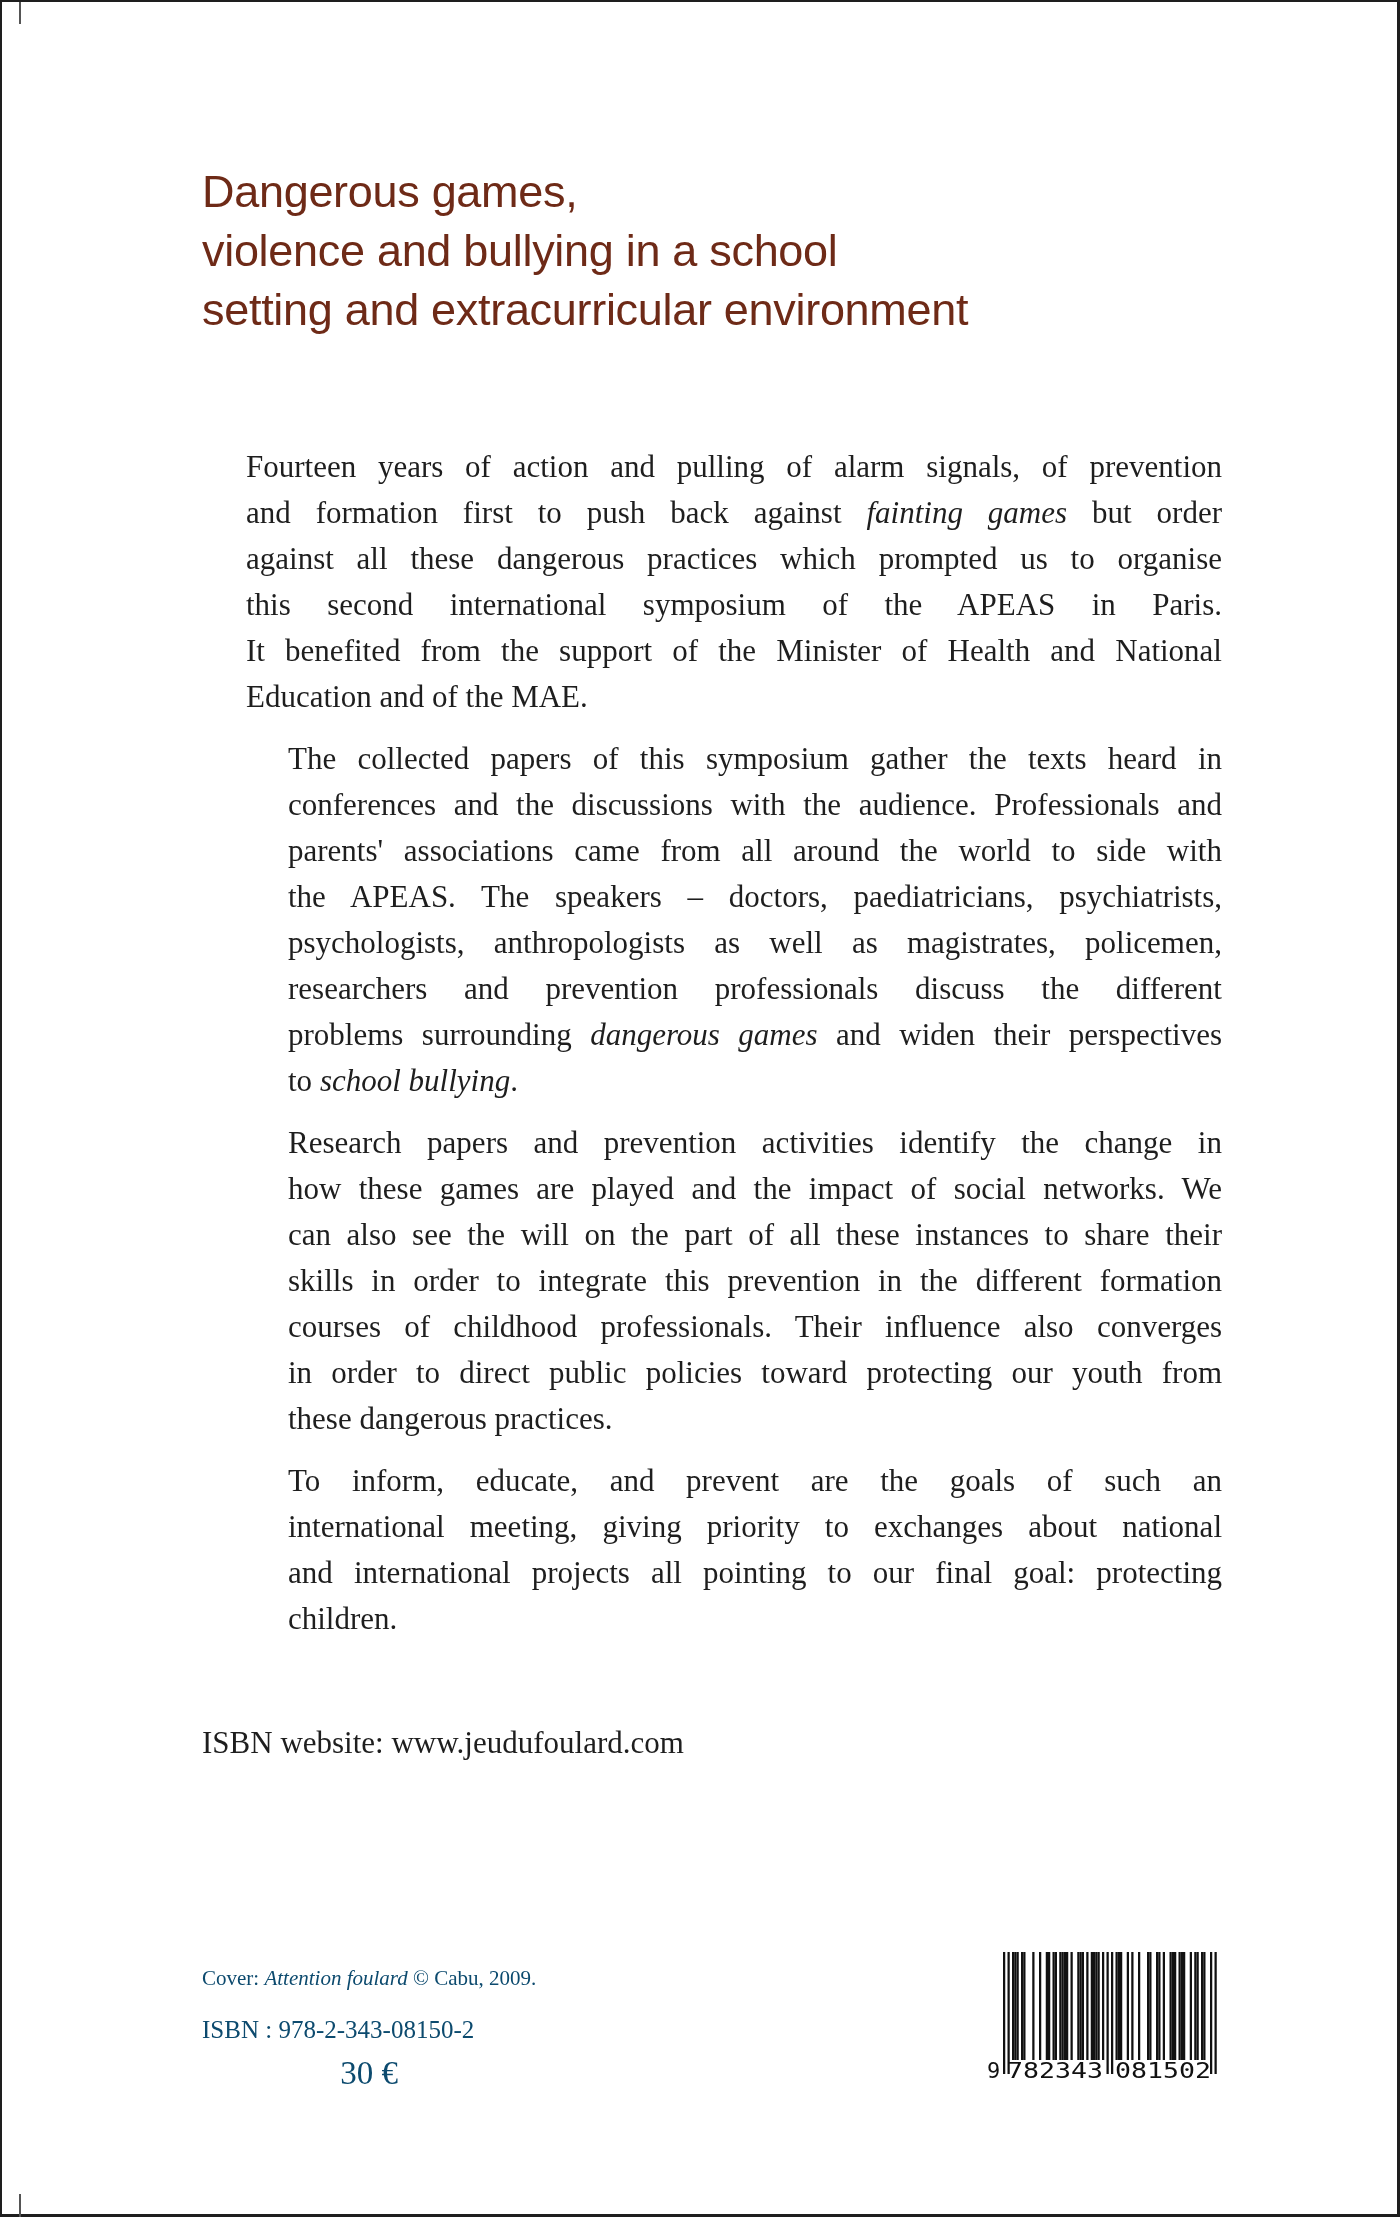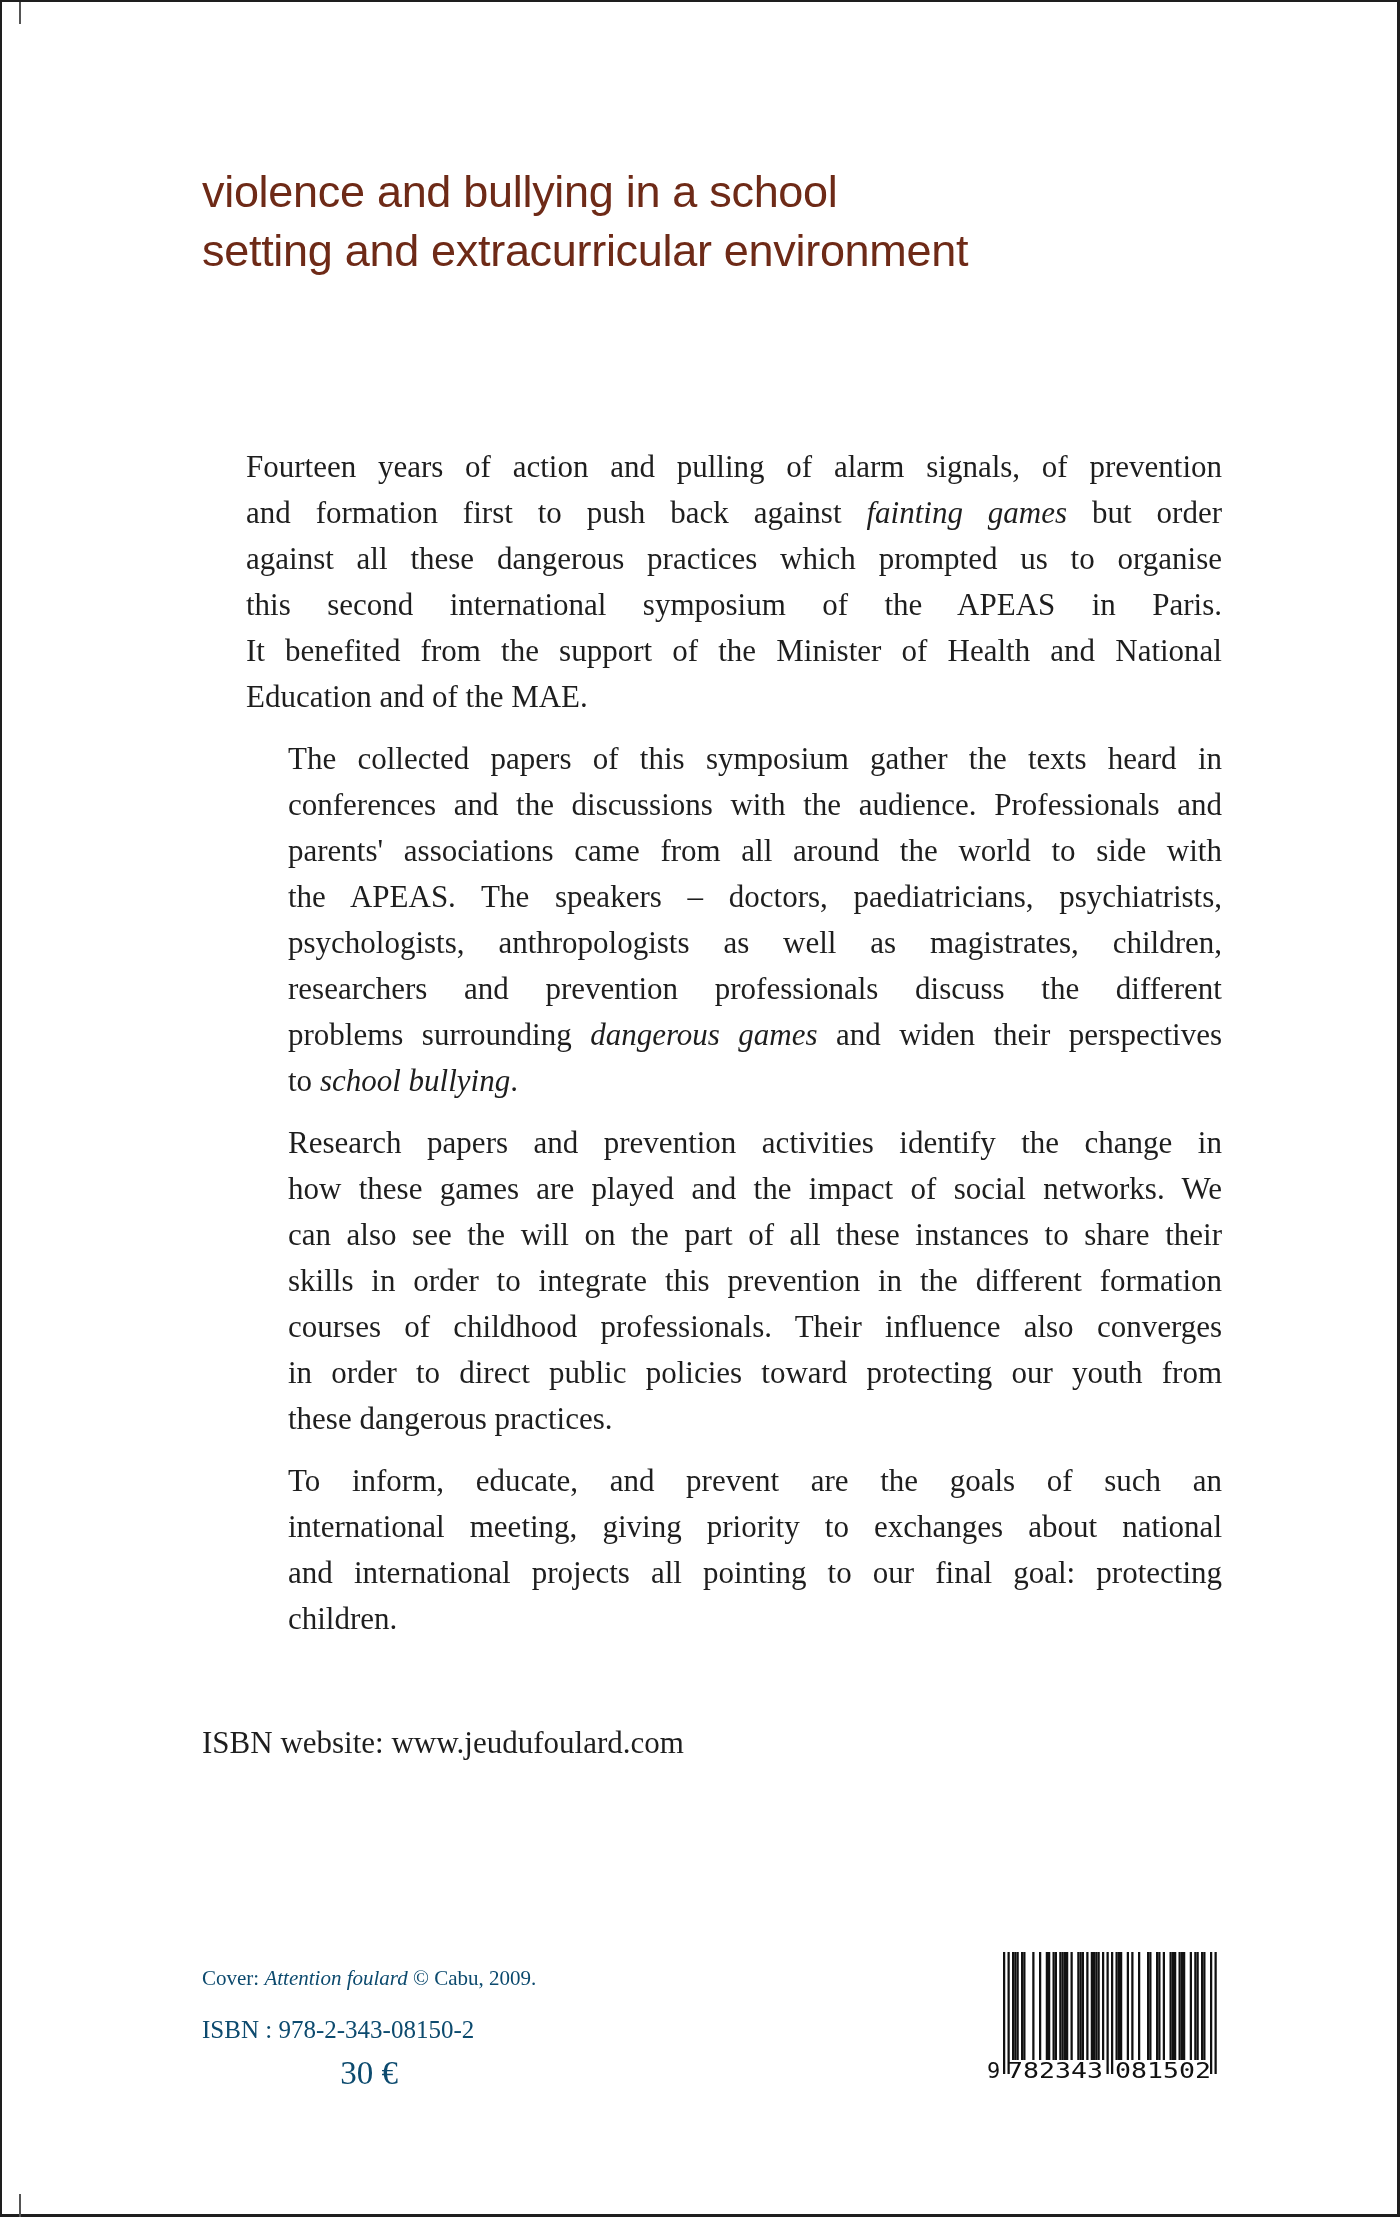--- a/index.html
+++ b/index.html
@@ -62,39 +62,40 @@
     }
   </style>
 </head>
 <body>
 
 <div class="page">
   <div class="crop-mark crop-top"></div>
   <div class="crop-mark crop-bottom"></div>
 
   <div class="title">
+    <div>Dangerous games,</div>
     <div>violence and bullying in a school</div>
     <div>setting and extracurricular environment</div>
   </div>
 
   <div class="body-text" id="blurb">
       <p>
         <span class="line"><span>Fourteen years of action and pulling of alarm signals, of prevention</span></span>
         <span class="line"><span>and formation first to push back against </span><em>fainting games</em><span> but order</span></span>
         <span class="line"><span>against all these dangerous practices which prompted us to organise</span></span>
         <span class="line"><span>this second international symposium of the APEAS in Paris.</span></span>
         <span class="line"><span>It benefited from the support of the Minister of Health and National</span></span>
         <span class="line last"><span>Education and of the MAE.</span></span>
       </p>
       <p class="indent">
         <span class="line"><span>The collected papers of this symposium gather the texts heard in</span></span>
         <span class="line"><span>conferences and the discussions with the audience. Professionals and</span></span>
         <span class="line"><span>parents' associations came from all around the world to side with</span></span>
         <span class="line"><span>the APEAS. The speakers – doctors, paediatricians, psychiatrists,</span></span>
-        <span class="line"><span>psychologists, anthropologists as well as magistrates, children,</span></span>
+        <span class="line"><span>psychologists, anthropologists as well as magistrates, policemen,</span></span>
         <span class="line"><span>researchers and prevention professionals discuss the different</span></span>
         <span class="line"><span>problems surrounding </span><em>dangerous games</em><span> and widen their perspectives</span></span>
         <span class="line last"><span>to </span><em>school bullying</em><span>.</span></span>
       </p>
       <p class="indent">
         <span class="line"><span>Research papers and prevention activities identify the change in</span></span>
         <span class="line"><span>how these games are played and the impact of social networks. We</span></span>
         <span class="line"><span>can also see the will on the part of all these instances to share their</span></span>
         <span class="line"><span>skills in order to integrate this prevention in the different formation</span></span>
         <span class="line"><span>courses of childhood professionals. Their influence also converges</span></span>

